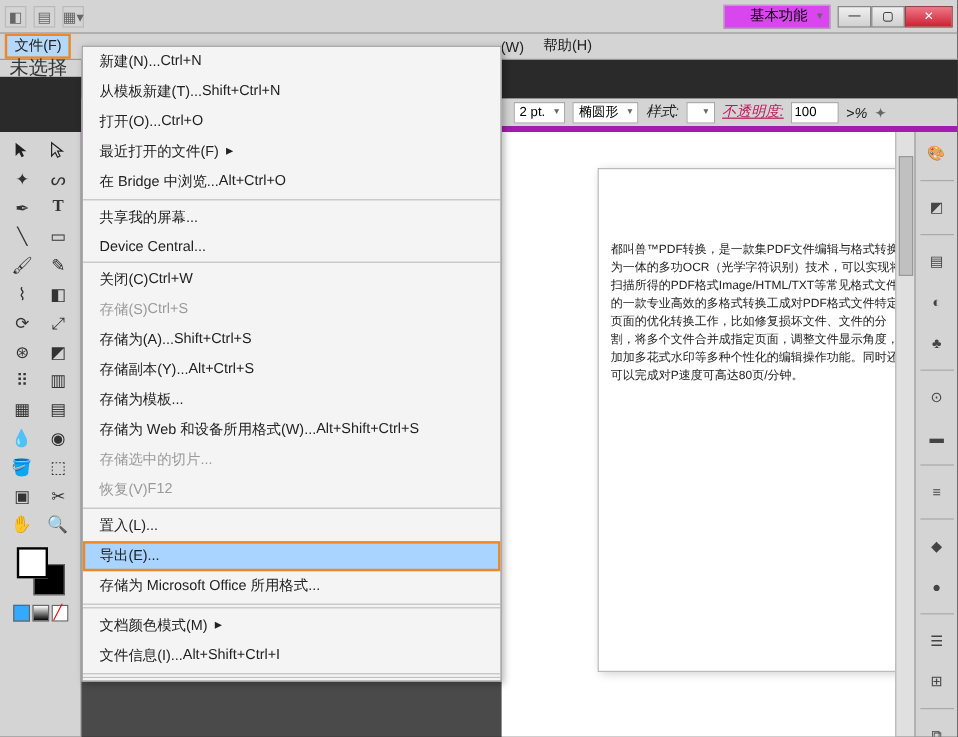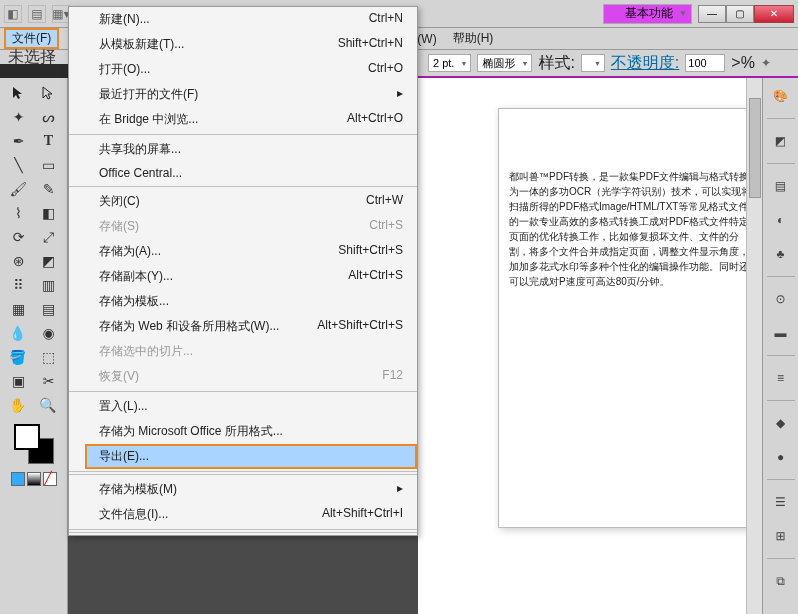--- a/index.html
+++ b/index.html
@@ -8,39 +8,39 @@
 .toprow .spacer { flex: 1; }
 .wsdd { height: 20px; background: #d946ef; border: 1px solid #aaa; padding: 0 18px 0 21px; font-size: 12px; display: flex; align-items: center; position: relative; margin-right: 6px; }
 .wsdd::after { content: "▼"; font-size: 8px; position: absolute; right: 4px; color: #666; }
 .winbtns { display: flex; gap: 0; }
 .winbtn { width: 28px; height: 18px; border: 1px solid #888; background: linear-gradient(#f0f0f0,#d0d0d0); display: flex; align-items: center; justify-content: center; font-size: 10px; }
 .winbtn.close { background: linear-gradient(#e78,#c23); color: #fff; border-color: #944; width: 40px; }
 .menubar { height: 22px; background: #d4d4d4; display: flex; align-items: stretch; padding: 0 4px; border-bottom: 1px solid #999; }
 .menuitem { padding: 0 8px; display: flex; align-items: center; font-size: 12px; color: #222; }
 .menuitem.active { background: #b4d8f8; border: 2px solid #e82; padding: 0 6px; text-align: center; }
 .noselect { height: 14px; background: #d4d4d4; padding: 2px 8px; font-size: 16px; color: #333; display: flex; align-items: center; }
-.ctrlbar { height: 28px; background: #d4d4d4; display: flex; align-items: center; padding: 0 4px; border-bottom: 2px solid #a21caf; gap: 6px; }
-.ctrlbar .lab { font-size: 16px; color: #222; }
+.ctrlbar { height: 28px; background: #d4d4d4; display: flex; align-items: center; padding: 0 4px; border-bottom: 5px solid #a21caf; gap: 6px; margin-top: 32px; }
+.ctrlbar .lab { font-size: 12px; color: #222; font-style: italic; }
 .ctrlbar input { width: 40px; height: 18px; border: 1px solid #aaa; font-size: 11px; padding: 0 2px; }
 .ctrlbar .dd { height: 18px; border: 1px solid #aaa; padding: 0 16px 0 4px; background: #fff; position: relative; font-size: 11px; display: flex; align-items: center; }
 .ctrlbar .dd::after { content: "▼"; font-size: 7px; position: absolute; right: 3px; color: #666; }
-.ctrlbar .link { color: #0369a1; text-decoration: underline; }
+.ctrlbar .link { color: #be185d; text-decoration: underline; }
 .body { display: flex; height: 536px; }
 .leftcol { width: 68px; background: #d4d4d4; display: flex; flex-direction: column; align-items: center; padding-top: 4px; border-right: 1px solid #999; }
 .toolgrid { display: grid; grid-template-columns: 28px 28px; gap: 2px; }
 .tool { width: 28px; height: 22px; display: flex; align-items: center; justify-content: center; color: #333; border: 1px solid transparent; font-size: 14px; }
 .tool svg { width: 16px; height: 16px; }
 .swatches { margin-top: 8px; width: 40px; height: 40px; position: relative; }
 .sw1 { position: absolute; top: 0; left: 0; width: 26px; height: 26px; background: #fff; border: 2px solid #000; }
 .sw2 { position: absolute; bottom: 0; right: 0; width: 26px; height: 26px; background: #000; border: 1px solid #666; }
 .colorrow { margin-top: 8px; display: flex; gap: 2px; }
 .cbox { width: 14px; height: 14px; border: 1px solid #666; }
 .center { flex: 1; position: relative; background: #4a4a4a; }
 .menu { position: absolute; left: 0; top: -72px; width: 350px; background: #f4f4f4; border: 1px solid #999; box-shadow: 2px 2px 6px rgba(0,0,0,0.3); z-index: 10; }
-.mi { display: flex; justify-content: space-between; padding: 4px 14px; font-size: 12px; color: #222; margin-left: 16px; }
+.mi { display: flex; justify-content: flex-start; padding: 4px 14px; font-size: 12px; color: #222; }
 .mi.disabled { color: #9a9a9a; }
 .mi.hi { background: #a8d4ff; border: 2px solid #e82; padding: 2px 12px; }
 .mi .sub::after { content: "▸"; margin-left: 6px; }
 .sep { height: 1px; background: #c0c0c0; margin: 2px 0; }
 .canvas { position: absolute; left: 350px; top: 0; right: 0; bottom: 0; background: #fff; overflow: hidden; }
 .page { position: absolute; left: 80px; top: 30px; width: 270px; height: 420px; background: #fff; border: 1px solid #bbb; box-shadow: 2px 2px 8px rgba(0,0,0,0.2); padding: 60px 10px 10px 10px; }
 .page p { font-size: 10px; line-height: 1.5; color: #222; }
 .rightcol { width: 36px; background: #d4d4d4; display: flex; flex-direction: column; align-items: center; padding-top: 6px; gap: 10px; border-left: 1px solid #999; }
 .ricon { width: 24px; height: 24px; display: flex; align-items: center; justify-content: center; color: #444; }
 .rsep { width: 80%; height: 1px; background: #aaa; }
@@ -162,21 +162,21 @@
         </div>
       <div class="mi">
           <span>在 Bridge 中浏览...</span>
           <span>Alt+Ctrl+O</span>
         </div>
       <div class="sep"></div>
       <div class="mi">
           <span>共享我的屏幕...</span>
         </div>
       <div class="mi">
-          <span>Office Central...</span>
+          <span>Device Central...</span>
         </div>
       <div class="sep"></div>
       <div class="mi">
           <span>关闭(C)</span>
           <span>Ctrl+W</span>
         </div>
       <div class="mi disabled">
           <span>存储(S)</span>
           <span>Ctrl+S</span>
         </div>
@@ -199,30 +199,30 @@
           <span>存储选中的切片...</span>
         </div>
       <div class="mi disabled">
           <span>恢复(V)</span>
           <span>F12</span>
         </div>
       <div class="sep"></div>
       <div class="mi">
           <span>置入(L)...</span>
         </div>
-      <div class="mi">
-          <span>存储为 Microsoft Office 所用格式...</span>
-        </div>
       <div class="mi hi">
           <span>导出(E)...</span>
         </div>
-      <div class="sep"></div>
-      <div class="sep"></div>
-      <div class="mi">
-          <span>存储为模板(M)</span>
+      <div class="mi">
+          <span>存储为 Microsoft Office 所用格式...</span>
+        </div>
+      <div class="sep"></div>
+      <div class="sep"></div>
+      <div class="mi">
+          <span>文档颜色模式(M)</span>
           <span class="sub"></span>
         </div>
       <div class="mi">
           <span>文件信息(I)...</span>
           <span>Alt+Shift+Ctrl+I</span>
         </div>
       <div class="sep"></div>
       <div class="sep"></div>
 
     </div>

